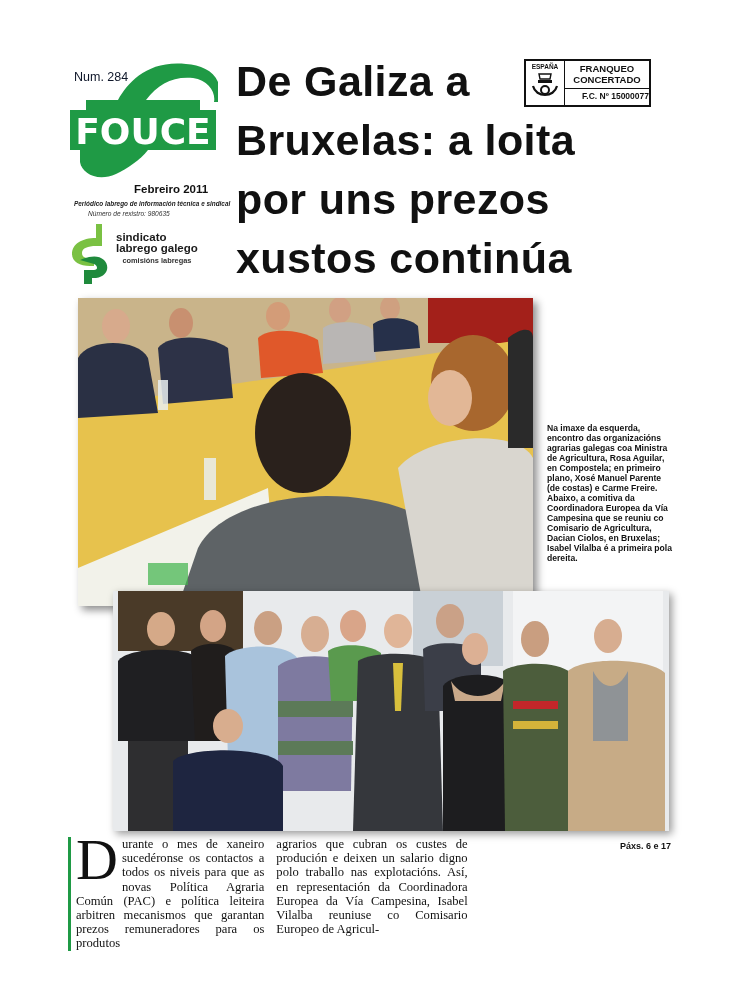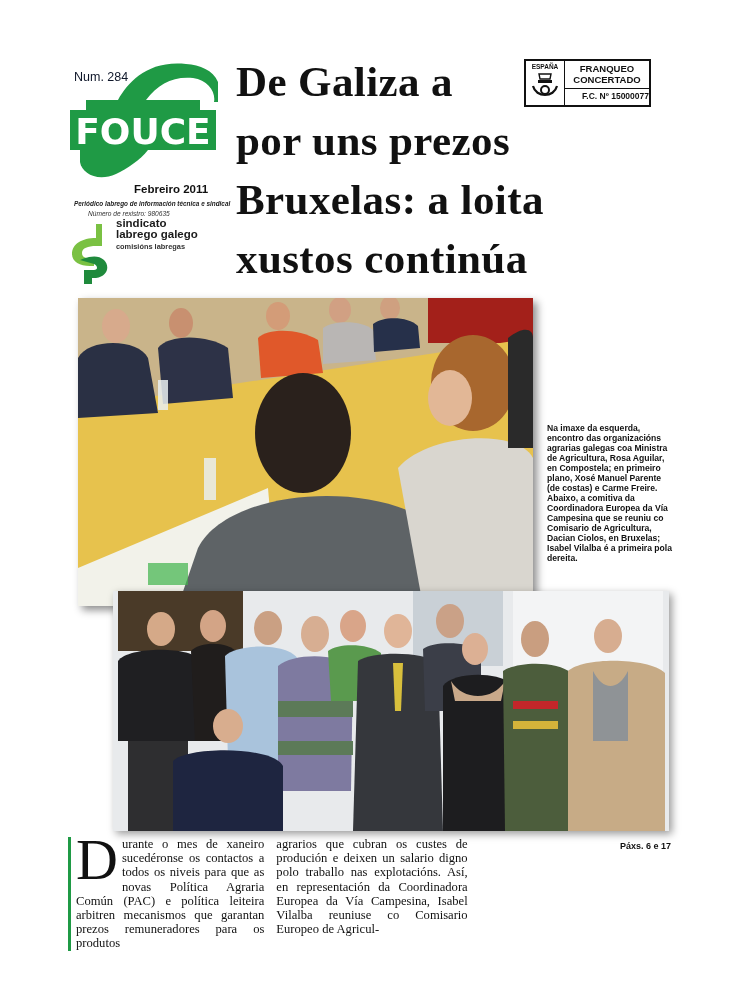--- a/index.html
+++ b/index.html
@@ -8,26 +8,26 @@
   .abs { position: absolute; }
 
   
   .num { left: 74px; top: 70px; font-size: 12.5px; font-weight: normal; color: #0f172a; }
   .logo { left: 68px; top: 62px; width: 150px; height: 125px; }
   .date { left: 134px; top: 183px; font-size: 11.5px; font-weight: bold; color: #111; }
   .tagline { left: 74px; top: 200px; font-size: 6.4px; font-style: italic; font-weight: bold; color: #222; white-space: nowrap; }
   .registry { left: 88px; top: 210px; font-size: 6.6px; font-style: italic; color: #333; white-space: nowrap; }
 
   .slg { left: 66px; top: 222px; width: 150px; height: 62px; }
-  .slg-text { left: 116px; top: 218px; line-height: 11px; }
+  .slg-text { left: 116px; top: 232px; line-height: 11px; }
   .slg-line1, .slg-line2 { font-size: 11.5px; font-weight: bold; color: #1a1a1a; display: block; }
-  .slg-line3 { font-size: 7.4px; font-weight: bold; color: #333; display: block; margin-top: 1px; }
+  .slg-line3 { font-size: 7.4px; font-weight: bold; color: #333; display: block; margin-top: 1px; text-align: center; }
 
   
-  .headline { left: 236px; top: 52px; width: 440px; font-family: Liberation Serif, serif; font-weight: bold; font-size: 43px; line-height: 59px; letter-spacing: 0.4px; color: #111; }
+  .headline { left: 236px; top: 52px; width: 440px; font-family: Liberation Sans, sans-serif; font-weight: bold; font-size: 43px; line-height: 59px; letter-spacing: 0.4px; color: #111; }
   .headline span { display: block; white-space: nowrap; }
 
   
   .postage { left: 524px; top: 59px; width: 127px; height: 48px; border: 2px solid #111; display: flex; box-sizing: border-box; background: #fff; }
   .postage-left { width: 38px; border-right: 1.5px solid #111; display: flex; flex-direction: column; align-items: center; padding-top: 2px; }
   .postage-espana { font-size: 6.5px; font-weight: bold; }
   .postage-right { flex: 1; display: flex; flex-direction: column; }
   .postage-title { flex: 1.5; border-bottom: 1.5px solid #111; font-size: 9.5px; font-weight: bold; text-align: center; line-height: 11px; padding-top: 2px; }
   .postage-fc { flex: 1; font-size: 8.5px; font-weight: bold; text-align: right; line-height: 14px; }
 
@@ -64,22 +64,22 @@
   <path d="M14 38 C 14 38, 30 30, 38 38 C 44 44, 42 54, 30 56 L 26 56 L 26 62 L 18 62 L 18 48 L 28 48 C 32 48, 32 44, 28 42 Z" fill="#1f8a3c"></path>
 </svg>
 <div class="abs slg-text">
   <span class="slg-line1">sindicato</span>
   <span class="slg-line2">labrego galego</span>
   <span class="slg-line3">comisións labregas</span>
 </div>
 
 <div class="abs headline">
   <span>De Galiza a</span>
+  <span>Bruxelas: a loita</span>
   <span>por uns prezos</span>
-  <span>Bruxelas: a loita</span>
   <span>xustos continúa</span>
 </div>
 
 <div class="abs postage">
   <div class="postage-left">
     <span class="postage-espana">ESPAÑA</span>
     <svg width="30" height="32" viewBox="0 0 30 32">
       <path d="M9 4 L 21 4 L 20 9 L 10 9 Z" fill="none" stroke="#111" stroke-width="1.4"></path>
       <rect x="8" y="10" width="14" height="3" fill="#111"></rect>
       <path d="M3 16 C 6 28, 24 28, 27 16" fill="none" stroke="#111" stroke-width="2.2"></path>

